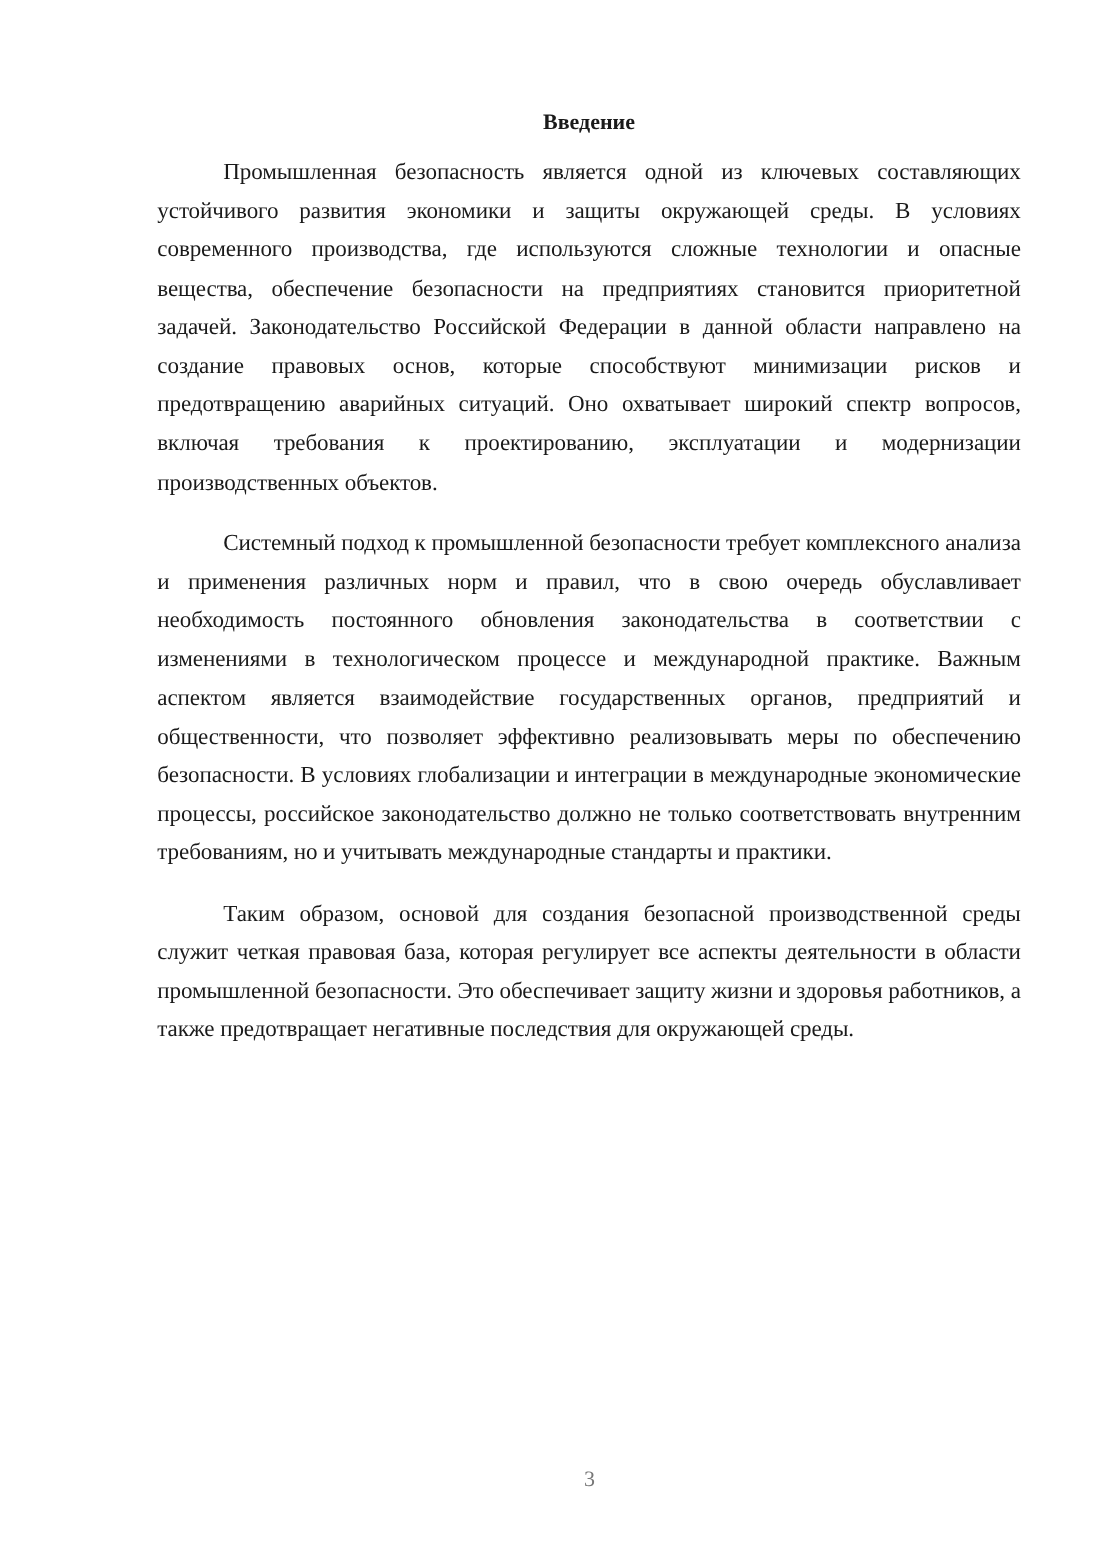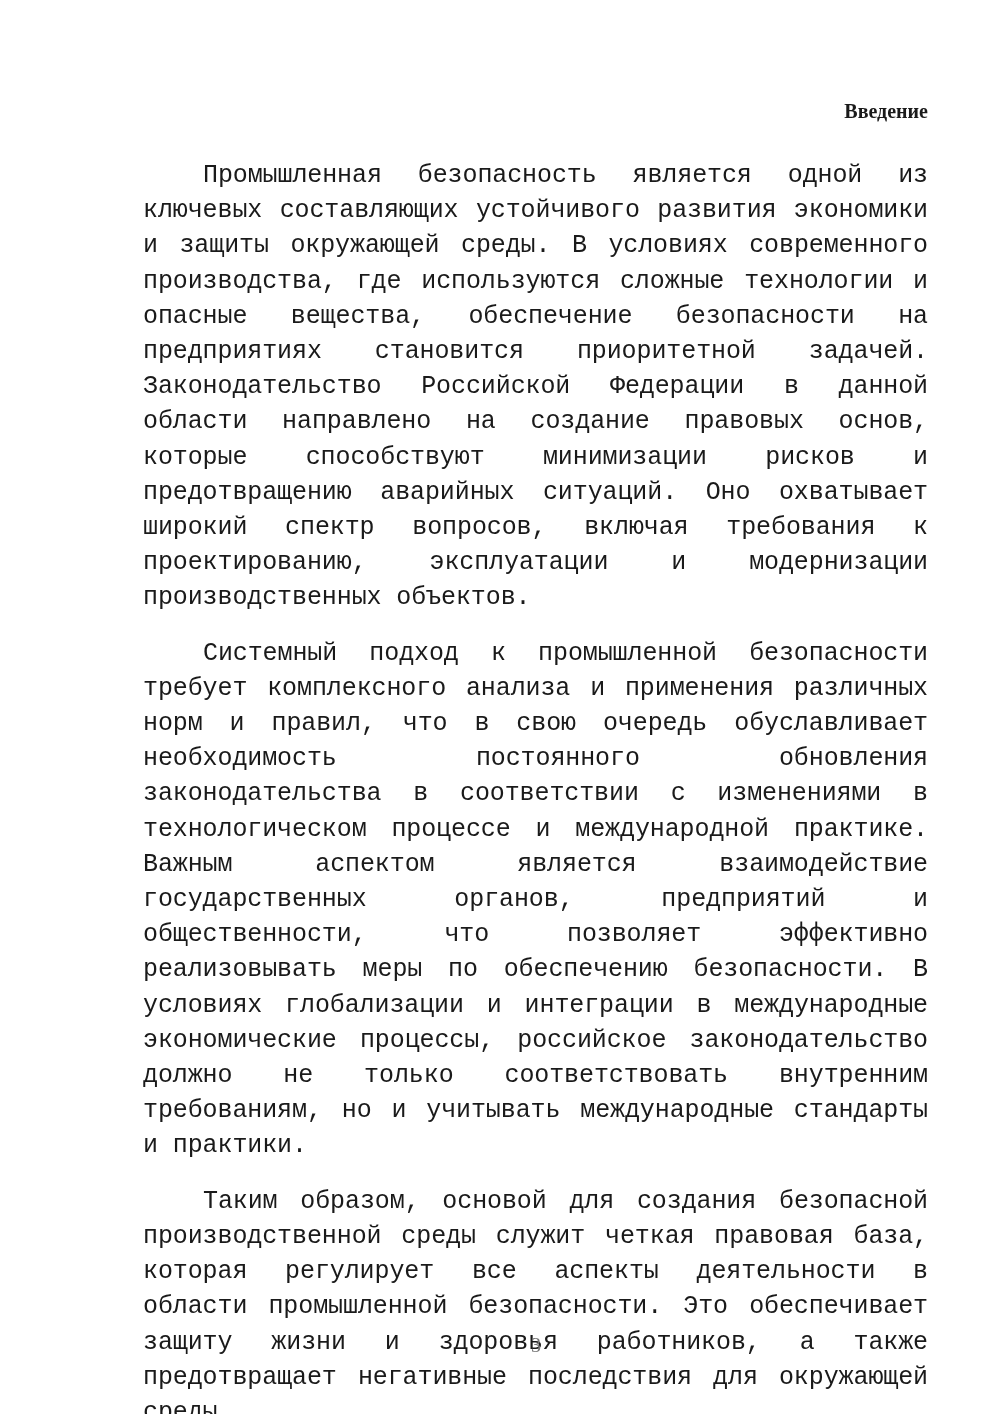--- a/index.html
+++ b/index.html
@@ -15,35 +15,34 @@
       font-family: "Liberation Serif", "DejaVu Serif", serif;
       color: #1a1a1a;
     }
     .page {
       position: absolute;
       left: 143px;
       top: 96px;
       width: 785px;
     }
     .title {
-      text-align: right;
+      text-align: center;
       font-weight: bold;
       font-size: 20px;
       line-height: 30px;
-      margin: 0 0 32px 0;
+      margin: 0 0 13px 0;
       padding-left: 0;
     }
     .para {
-      font-size: 25px;
+      font-size: 21px;
       line-height: 35.2px;
       text-align: justify;
       text-indent: 60px;
       margin: 0 0 20px 0;
       letter-spacing: -0.1px;
-      font-family: Liberation Mono, monospace;
     }
     .page-number {
       position: absolute;
       left: 0;
       width: 1000px;
       top: 1334px;
       text-align: center;
       font-size: 20px;
       color: #777777;
       padding-left: 72px;

